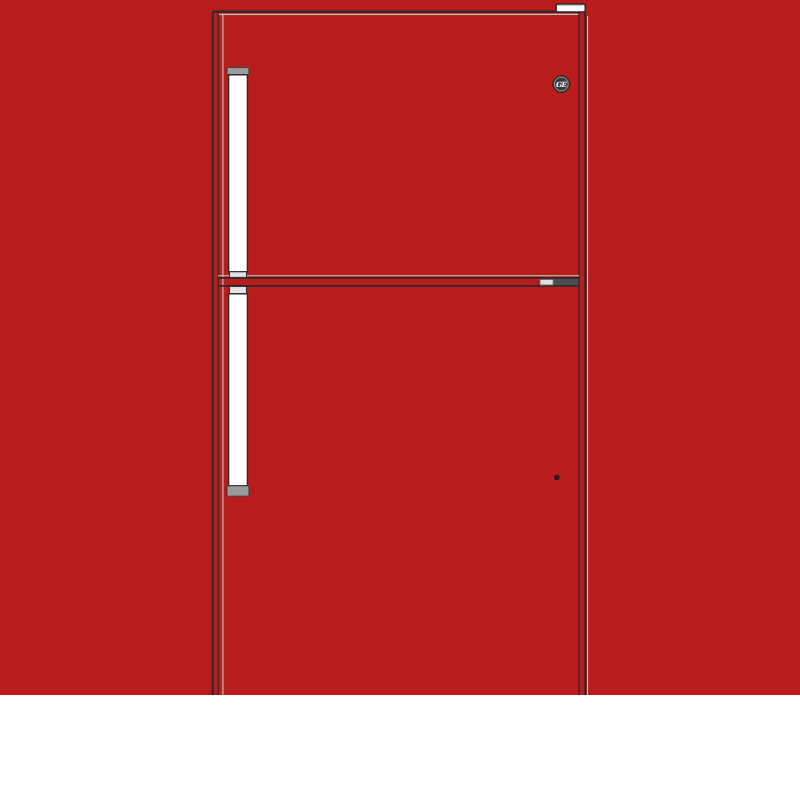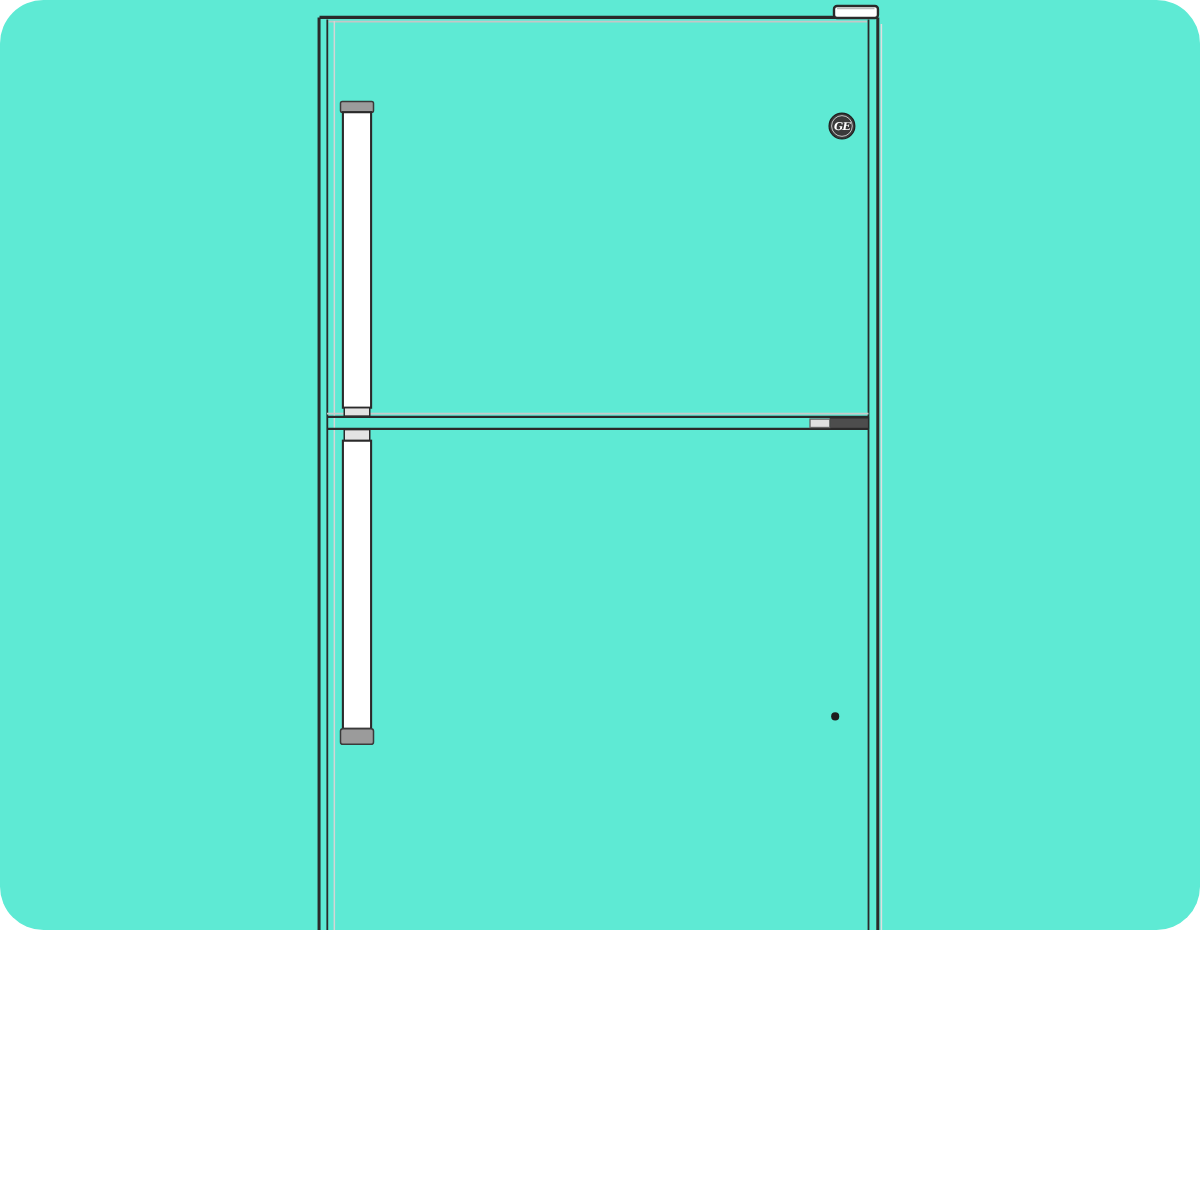--- a/index.html
+++ b/index.html
@@ -4,24 +4,23 @@
 <style>
   html, body {
     margin: 0;
     padding: 0;
     background: #ffffff;
     font-family: "Liberation Sans", sans-serif;
   }
   .stage {
     position: relative;
     width: 800px;
-    height: 620px;
-    background: #5eead4;
+    height: 695px;
+    background: #b91c1c;
     overflow: hidden;
-    border-radius: 29px;
   }
   svg { display: block; }
   .logo-text {
     font-family: "DejaVu Serif", serif;
     font-style: italic;
     font-weight: bold;
     font-size: 7.2px;
     letter-spacing: -0.5px;
   }
 </style>

